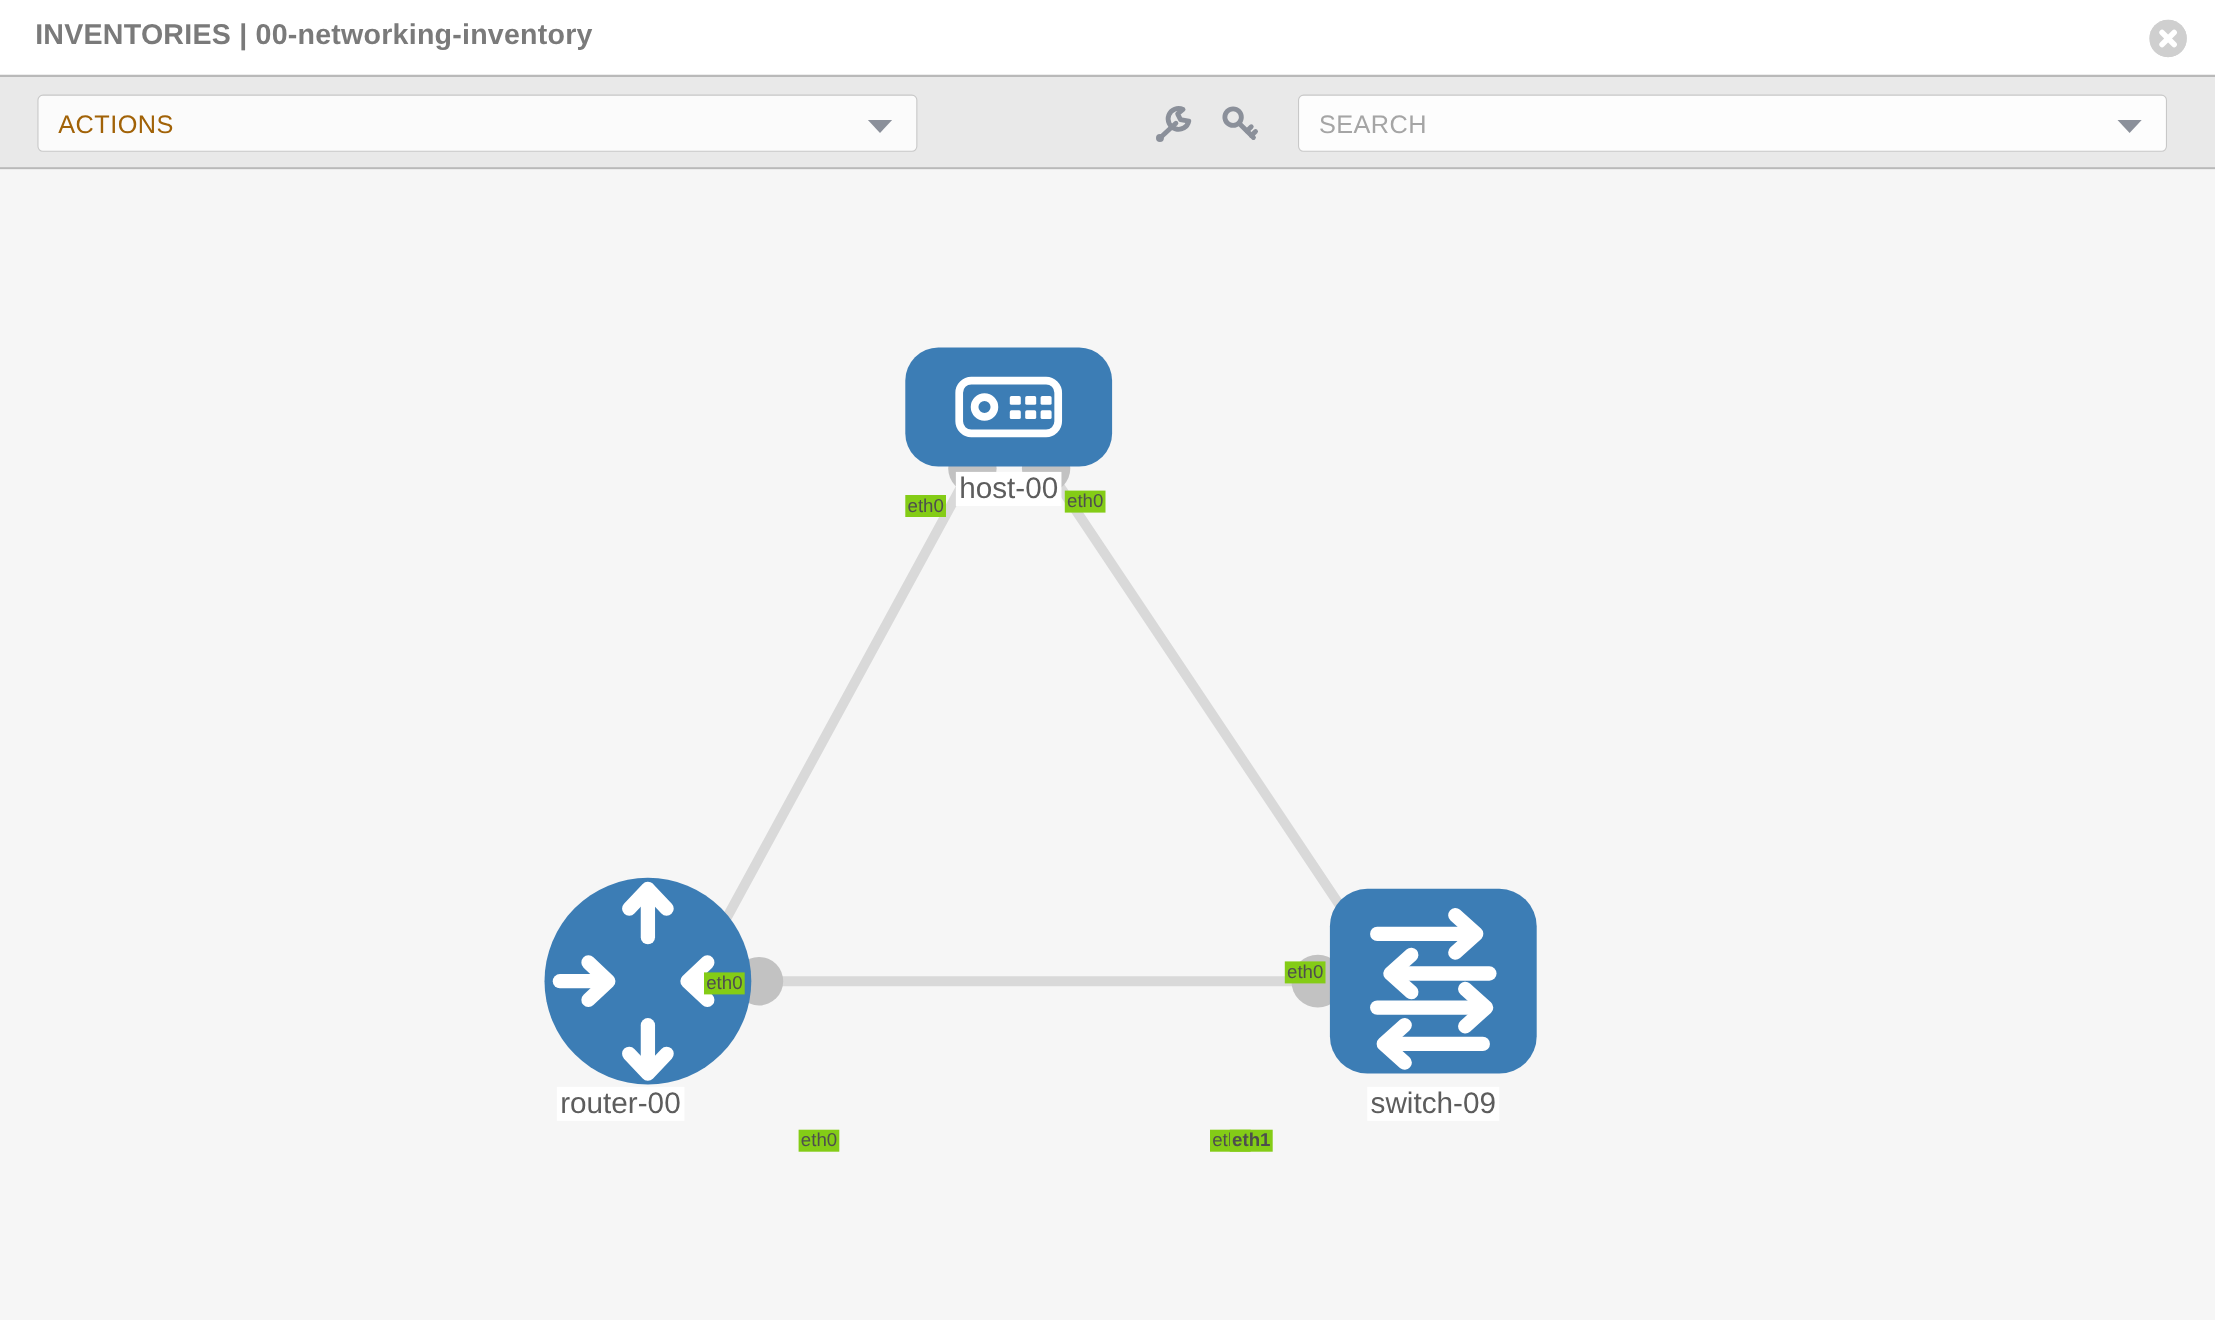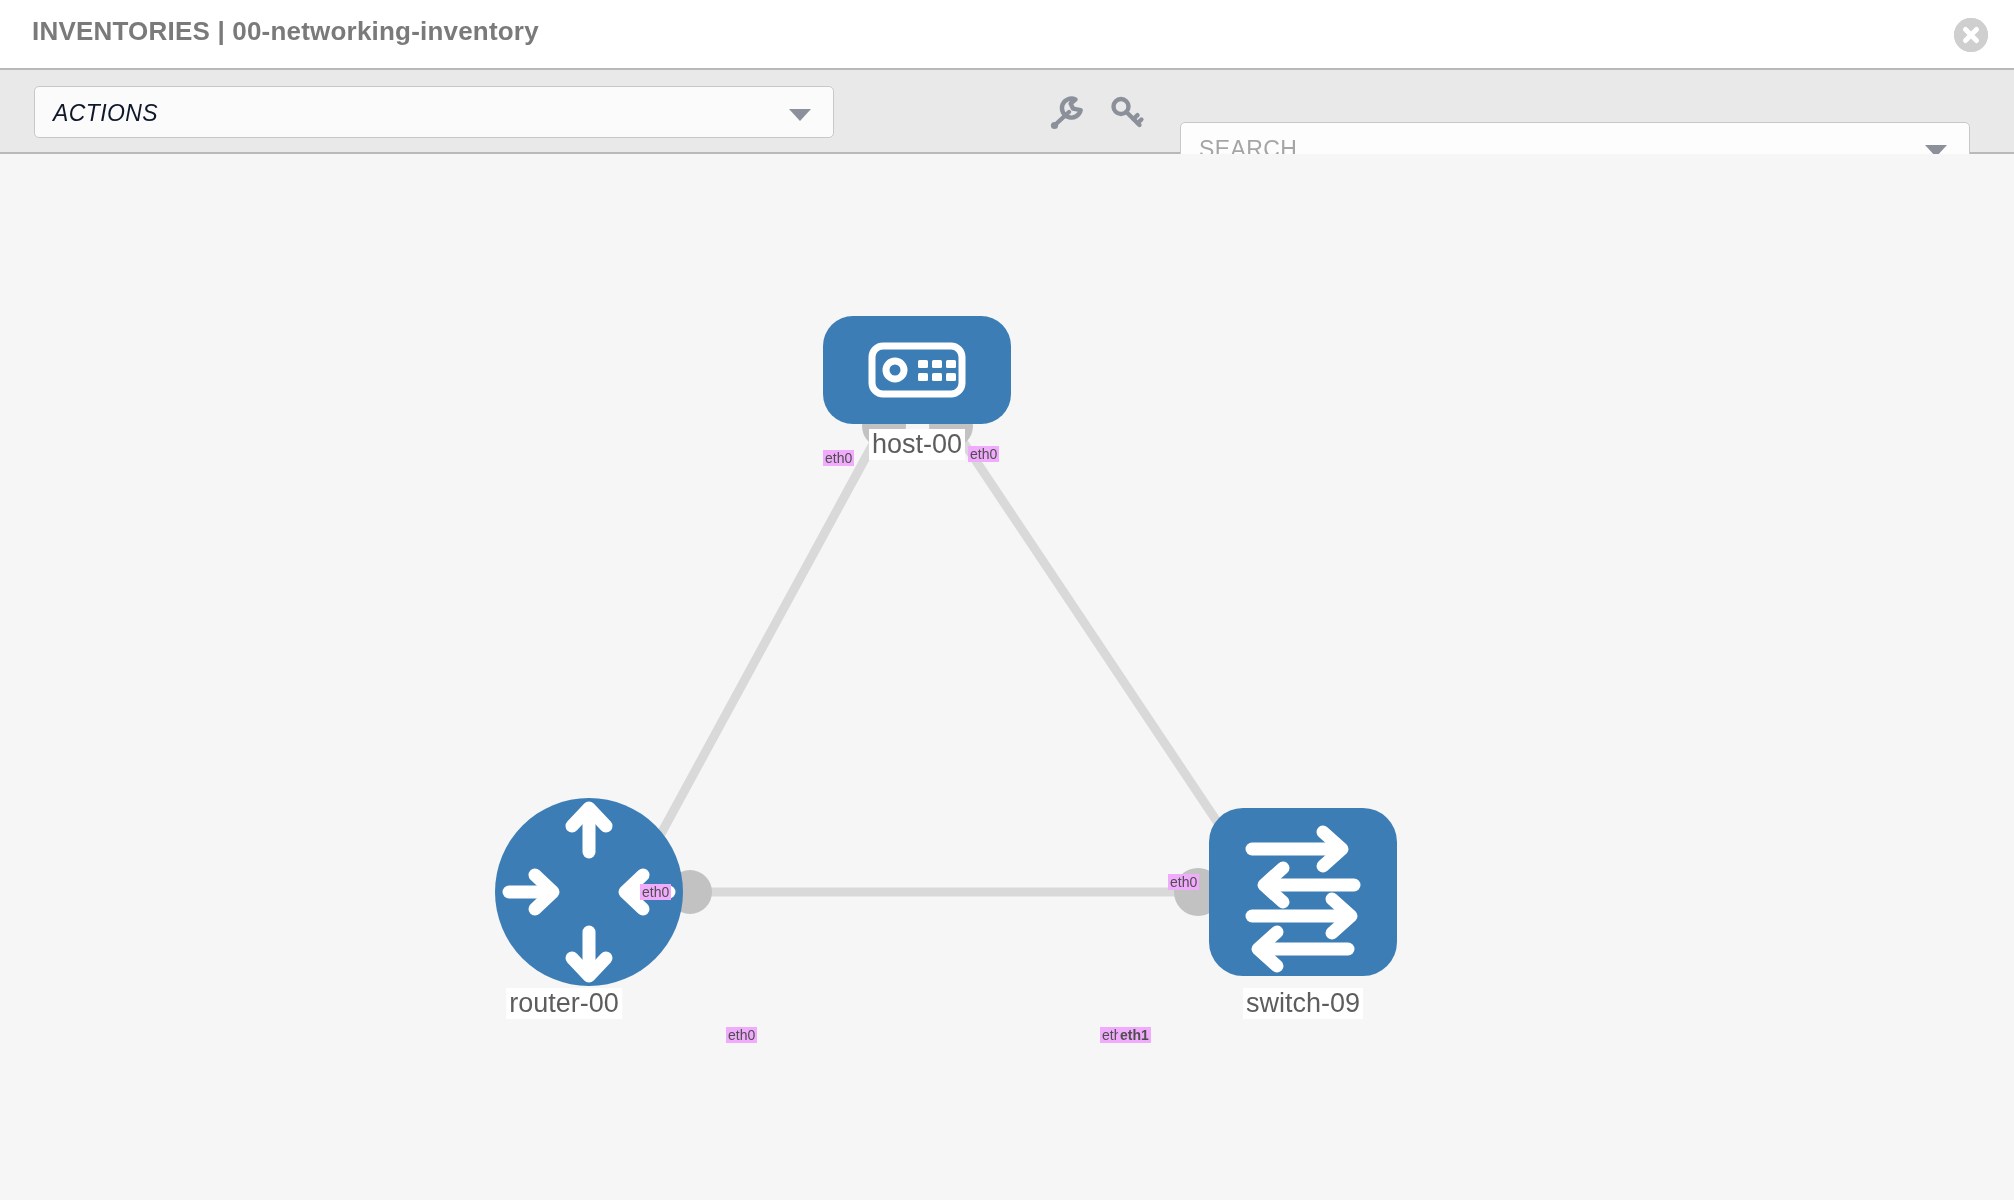--- a/index.html
+++ b/index.html
@@ -73,23 +73,22 @@
     border: 1px solid #c8c8c8;
     border-radius: 5px;
     box-sizing: border-box;
     cursor: pointer;
   }
   .actions-label {
     position: absolute;
     left: 18px;
     top: 13px;
     font-size: 23px;
-    color: #0f172a;
+    color: #a16207;
     letter-spacing: 0.4px;
-    font-style: italic;
   }
   .caret {
     position: absolute;
     right: 22px;
     top: 22px;
     width: 0; height: 0;
     border-left: 11px solid transparent;
     border-right: 11px solid transparent;
     border-top: 12px solid #8b909a;
   }
@@ -108,21 +107,20 @@
     position: absolute;
     left: 1180px;
     top: 16px;
     width: 790px;
     height: 52px;
     background: #fdfdfd;
     border: 1px solid #c8c8c8;
     border-radius: 5px;
     box-sizing: border-box;
     cursor: text;
-    margin-top: 36px;
   }
   .search-label {
     position: absolute;
     left: 18px;
     top: 13px;
     font-size: 23px;
     color: #a5a5a5;
     letter-spacing: 0.4px;
   }
 
@@ -147,23 +145,23 @@
     position: absolute;
     font-size: 27px;
     color: #5d5d5d;
     background: #ffffff;
     padding: 0 3px;
     white-space: nowrap;
     transform: translateX(-50%);
   }
   .iface-label {
     position: absolute;
-    font-size: 14px;
+    font-size: 17px;
     color: #4e4e4e;
-    background: #f0abfc;
+    background: #84cc16;
     padding: 0 2px;
     white-space: nowrap;
     text-align: center;
   }
 
   
   .zoom-panel {
     position: absolute;
     left: 1620px;
     top: 1082px;

